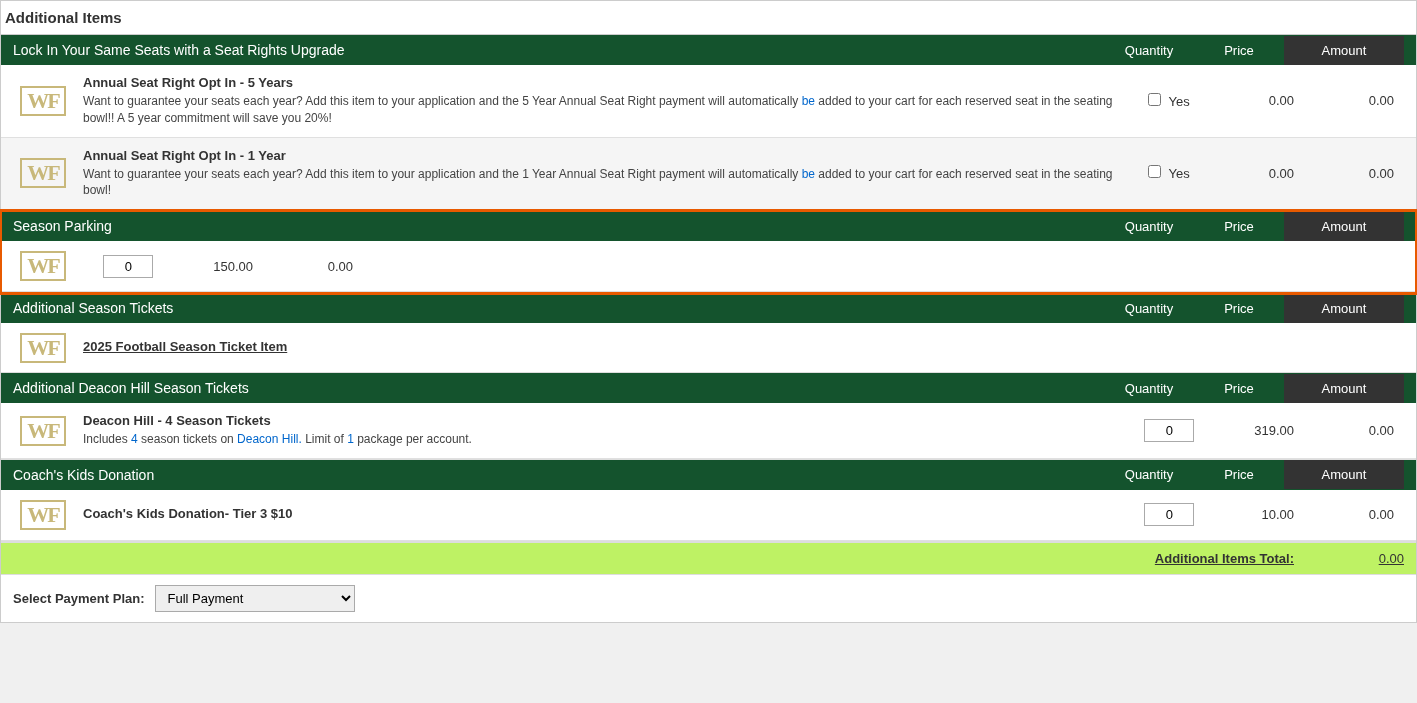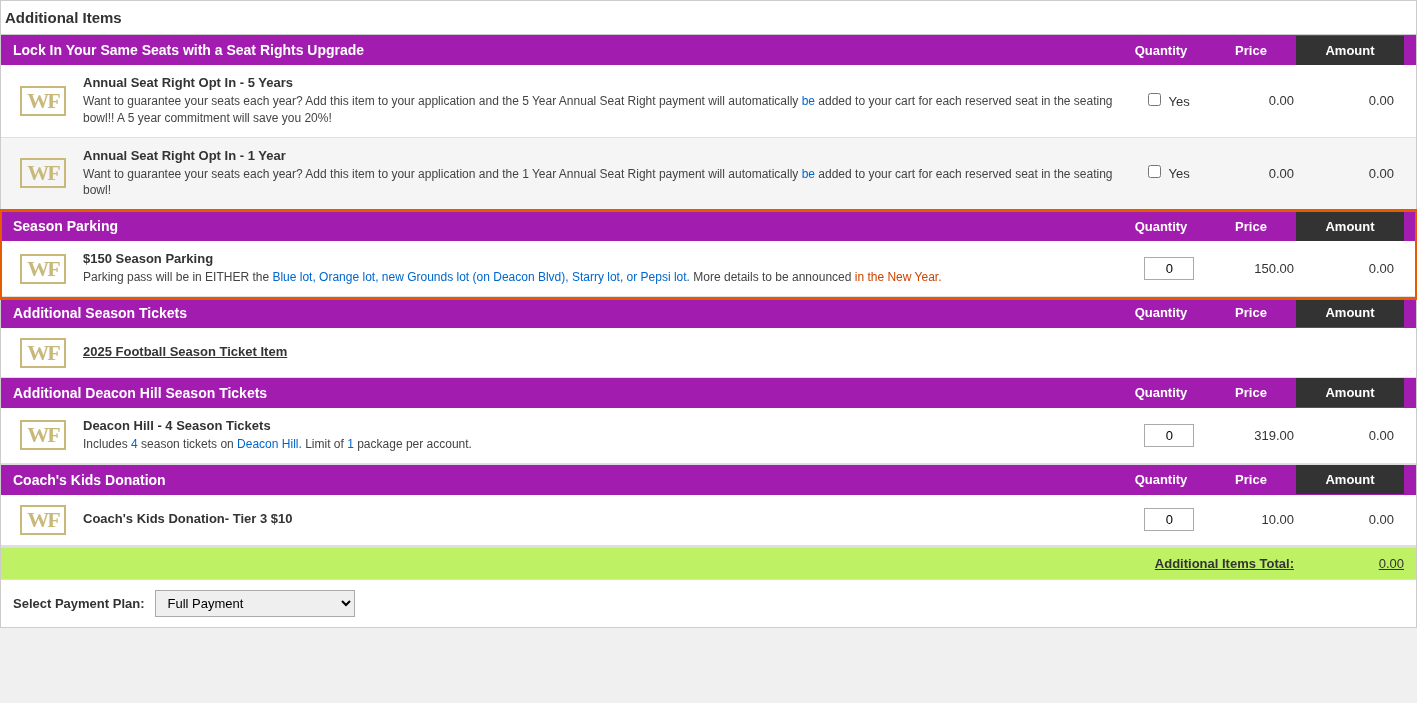--- a/index.html
+++ b/index.html
@@ -18,42 +18,42 @@
     .page-title {
       background: #fff;
       padding: 8px 4px;
       font-size: 15px;
       font-weight: bold;
       border-bottom: 1px solid #ccc;
     }
 
     
     .section-header {
-      background: #a21caf;
+      background: #14532d;
       color: #fff;
-      font-weight: bold;
+      font-weight: normal;
       font-size: 14px;
       padding: 7px 12px;
       display: flex;
       align-items: center;
       justify-content: center;
     }
     .section-header .col-qty {
       margin-left: auto;
       width: 90px;
       text-align: center;
       font-size: 13px;
     }
     .section-header .col-price {
       width: 90px;
       text-align: center;
       font-size: 13px;
     }
     .section-header .col-amount {
-      width: 108px;
+      width: 120px;
       background: #333;
       text-align: center;
       font-size: 13px;
       padding: 7px 16px;
       margin: -7px 0 -7px 0;
     }
 
     
     .item-row {
       display: flex;
@@ -252,26 +252,20 @@
     <div class="section-header">
       <span>Season Parking</span>
       <span class="col-qty">Quantity</span>
       <span class="col-price">Price</span>
       <span class="col-amount">Amount</span>
     </div>
 
     <div class="item-row">
       <div class="item-logo">
         <span class="wf-logo">WF</span>
-      </div>
-      <div class="item-info">
-        <div class="item-title">$150 Season Parking</div>
-        <div class="item-desc">
-          Parking pass will be in EITHER the <span class="highlight-blue">Blue lot, Orange lot, new Grounds lot (on Deacon Blvd), Starry lot, or Pepsi lot.</span> More details to be announced <span class="highlight-orange">in the New Year.</span>
-        </div>
       </div>
       <div class="item-controls">
         <div class="col-qty-ctrl">
           <input type="number" class="qty-input" value="0" style="">
         </div>
         <div class="col-price-val">150.00</div>
         <div class="col-amount-val">0.00</div>
       </div>
     </div>
   </div>

